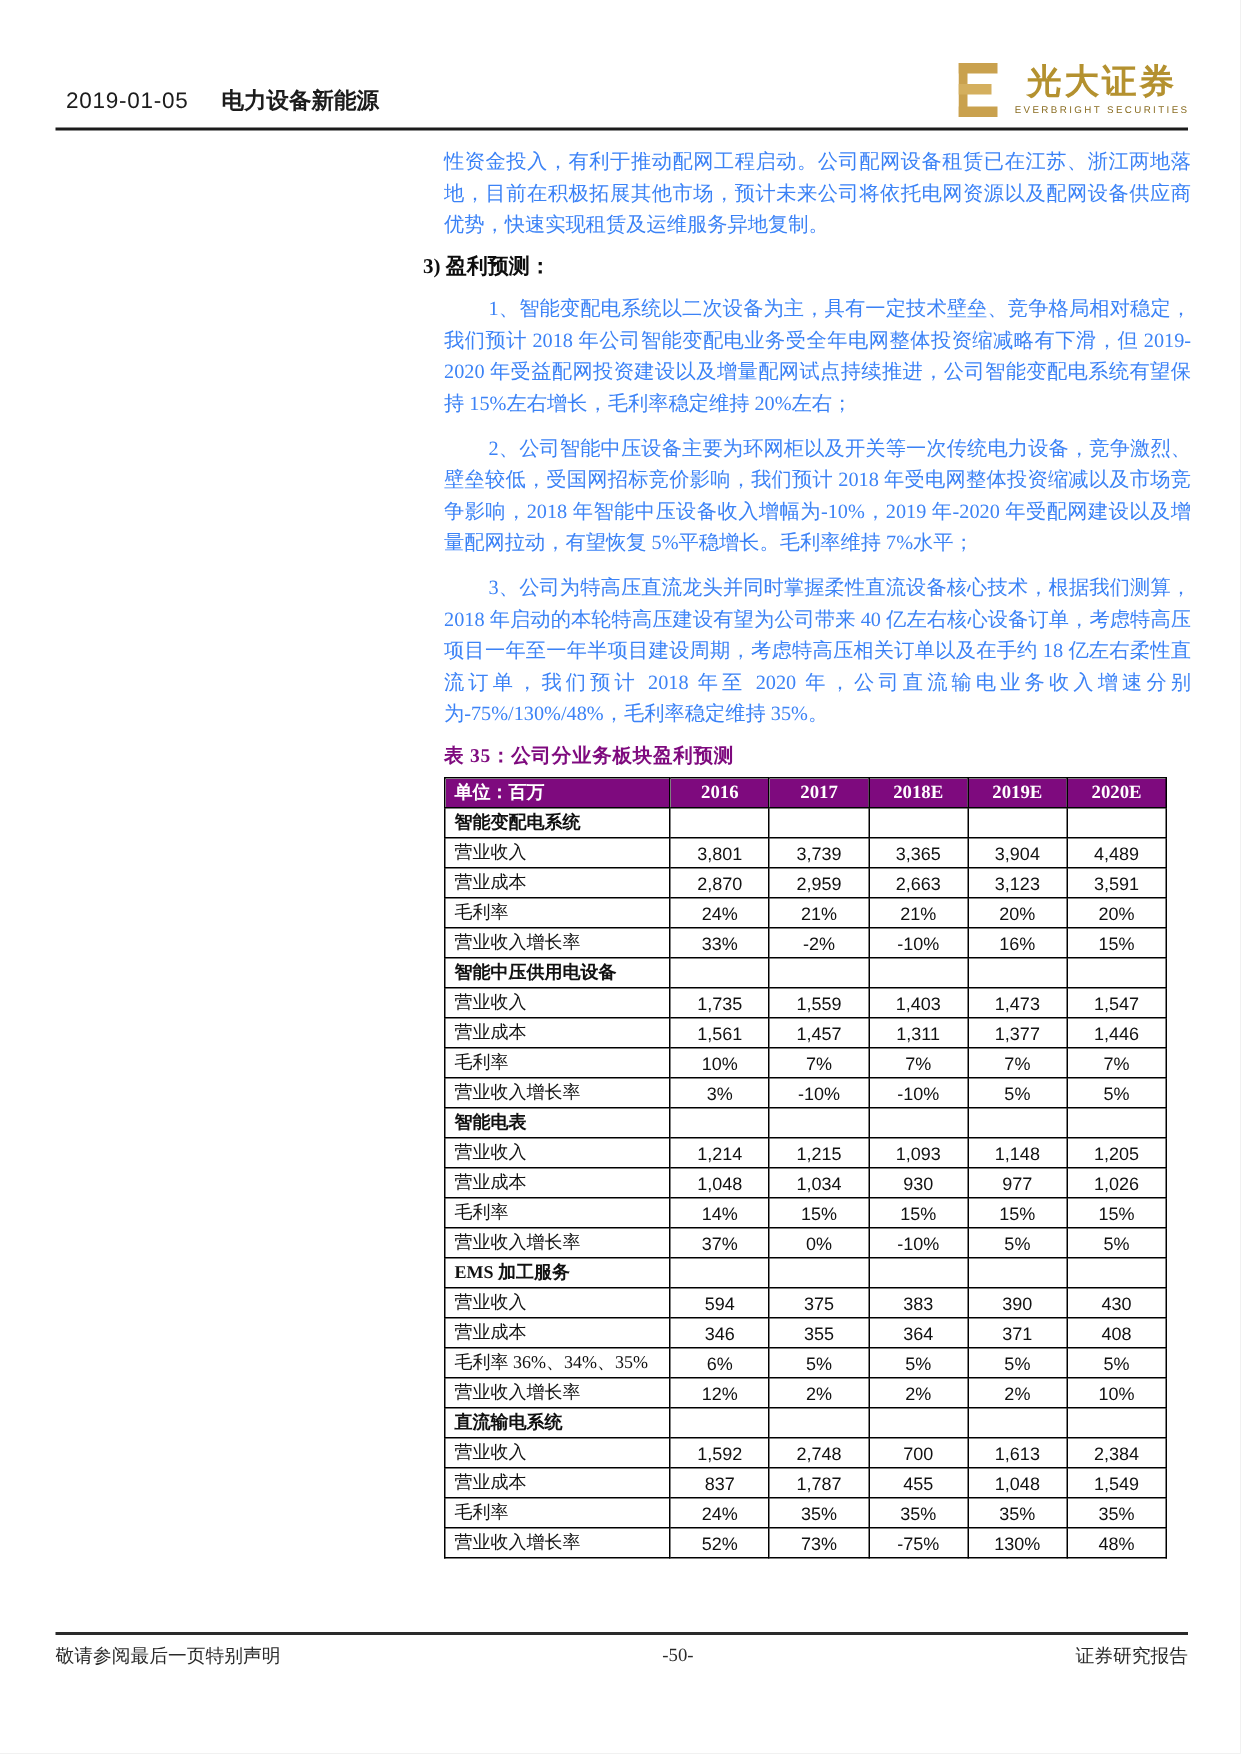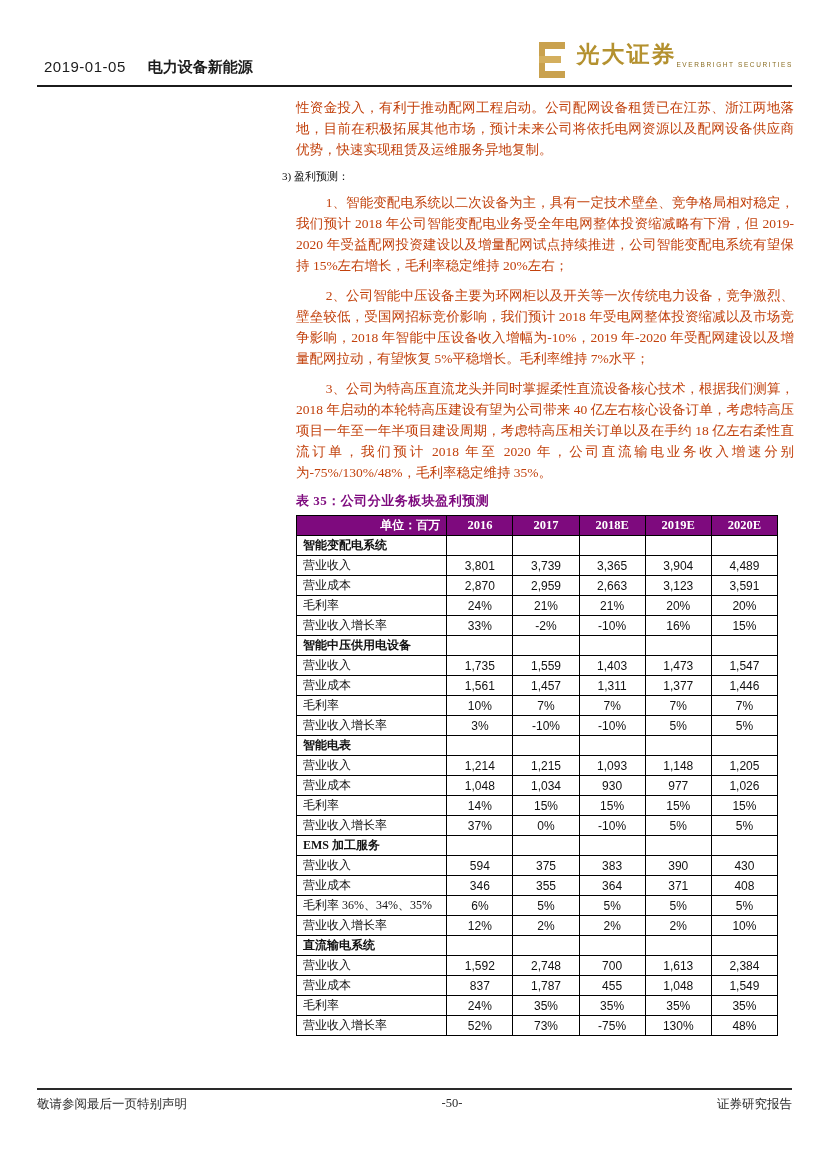--- a/index.html
+++ b/index.html
@@ -11,44 +11,44 @@
   }
 
   
   .hdr { position:absolute; left:44px; top:58px; font-family:"Liberation Sans","DejaVu Sans",sans-serif; }
   .hdr-date { font-size:15px; color:#1c1c1c; letter-spacing:.5px; }
   .hdr-cat  { font-size:15px; font-weight:bold; color:#1c1c1c; margin-left:22px; }
   .hdr-rule { position:absolute; left:37px; top:85px; width:755px; height:2px; background:#1b1b1b; }
 
   .logo { position:absolute; right:34px; top:42px; display:flex; align-items:flex-start; }
   .logo-e { width:30px; height:36px; margin-right:7px; }
-  .logo-txt { display:flex; flex-direction:row; align-items:flex-end; }
+  .logo-txt { display:flex; flex-direction:column; align-items:center; }
   .logo-cn { font-size:23px; font-weight:bold; color:#b4912f; font-family:"Liberation Serif",serif; letter-spacing:2px; line-height:26px; }
   .logo-en { font-size:6.5px; color:#8a6d22; letter-spacing:1.6px; font-family:"Liberation Sans",sans-serif; margin-top:2px; }
 
   
   .content { position:absolute; left:296px; top:97px; width:498px; }
   .content p {
     font-size:13.5px; line-height:21px; text-align:justify;
-    margin-bottom:9px; color:#c2410c;
+    margin-bottom:9px; color:#3b82f6;
   }
   .content p.indent { text-indent:2.2em; }
-  .sec-heading { font-size:11px; font-weight:normal; color:#0d0d0d; margin:4px 0 8px -14px; }
+  .sec-heading { font-size:14px; font-weight:bold; color:#0d0d0d; margin:4px 0 8px -14px; }
 
   
   .tbl-title { font-size:13px; font-weight:bold; color:#7e0a7e; margin:4px 0 5px; letter-spacing:.5px; }
   table.fin { border-collapse:collapse; width:482px; table-layout:fixed; }
   table.fin td, table.fin th { border:1.4px solid #000; height:20px; padding:0 6px; overflow:hidden; white-space:nowrap; }
   table.fin col.c-label { width:150px; }
   table.fin col.c-year  { width:66px; }
   table.fin th {
     background:#7e0a7e; color:#fff; font-family:Liberation Serif, serif;
     font-size:12.5px; font-weight:bold; text-align:center;
   }
-  table.fin th.unit { text-align:right; font-family:"Liberation Serif",serif; font-size:12px; }
+  table.fin th.unit { text-align:left; font-family:"Liberation Serif",serif; font-size:12px; }
   td.rlabel  { font-size:12px; text-align:left; }
   td.slabel  { font-size:12px; font-weight:bold; text-align:left; }
   td.val     { font-family:"Liberation Sans","DejaVu Sans",sans-serif; font-size:12px; text-align:center; }
 
   
   .ftr-rule { position:absolute; left:37px; top:1088px; width:755px; height:1.5px; background:#2a2a2a; }
   .ftr { position:absolute; left:37px; top:1096px; width:755px; display:flex; justify-content:space-between;
          font-size:12.5px; color:#2a2a2a;text-align:center; }
   .ftr span { background:transparent; }
 </style>

